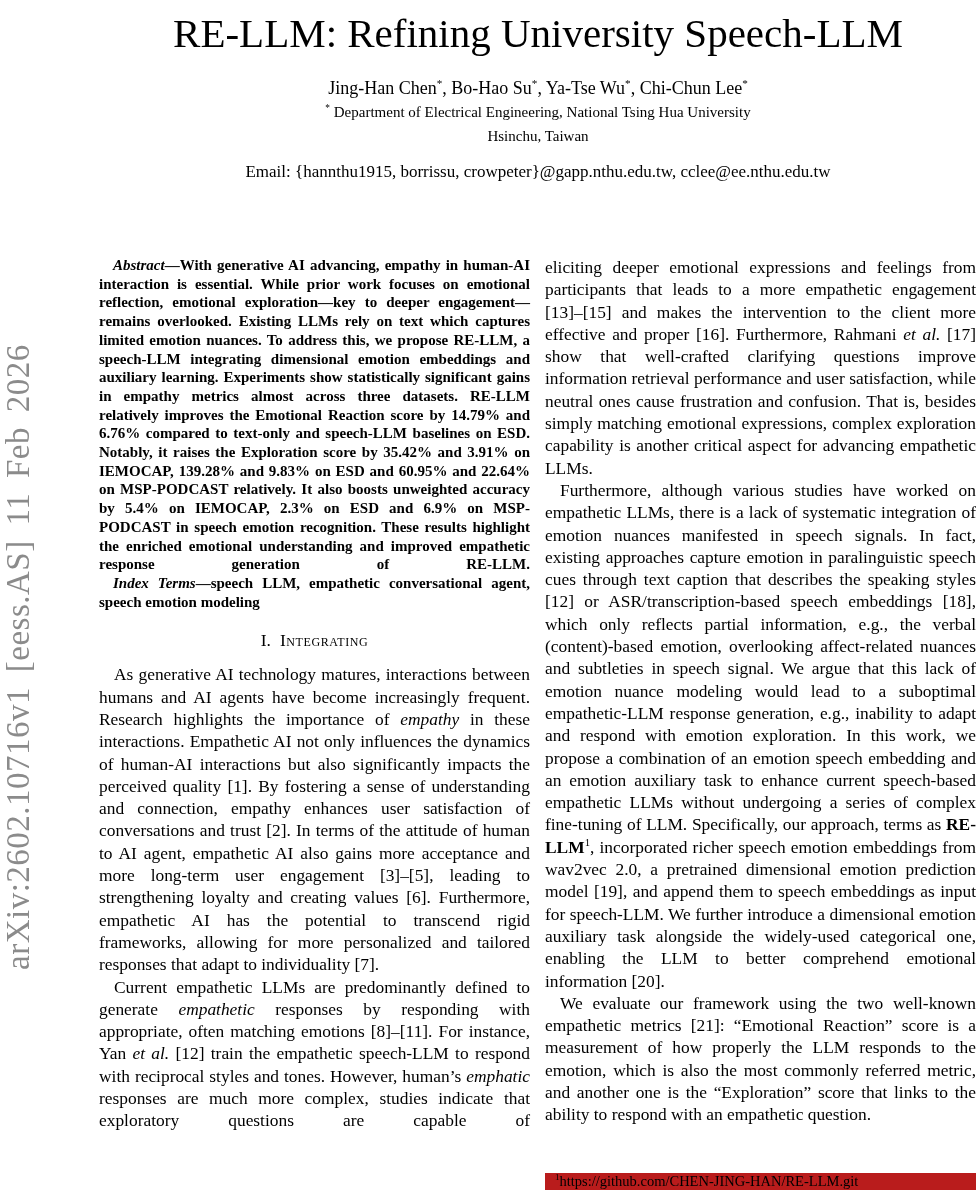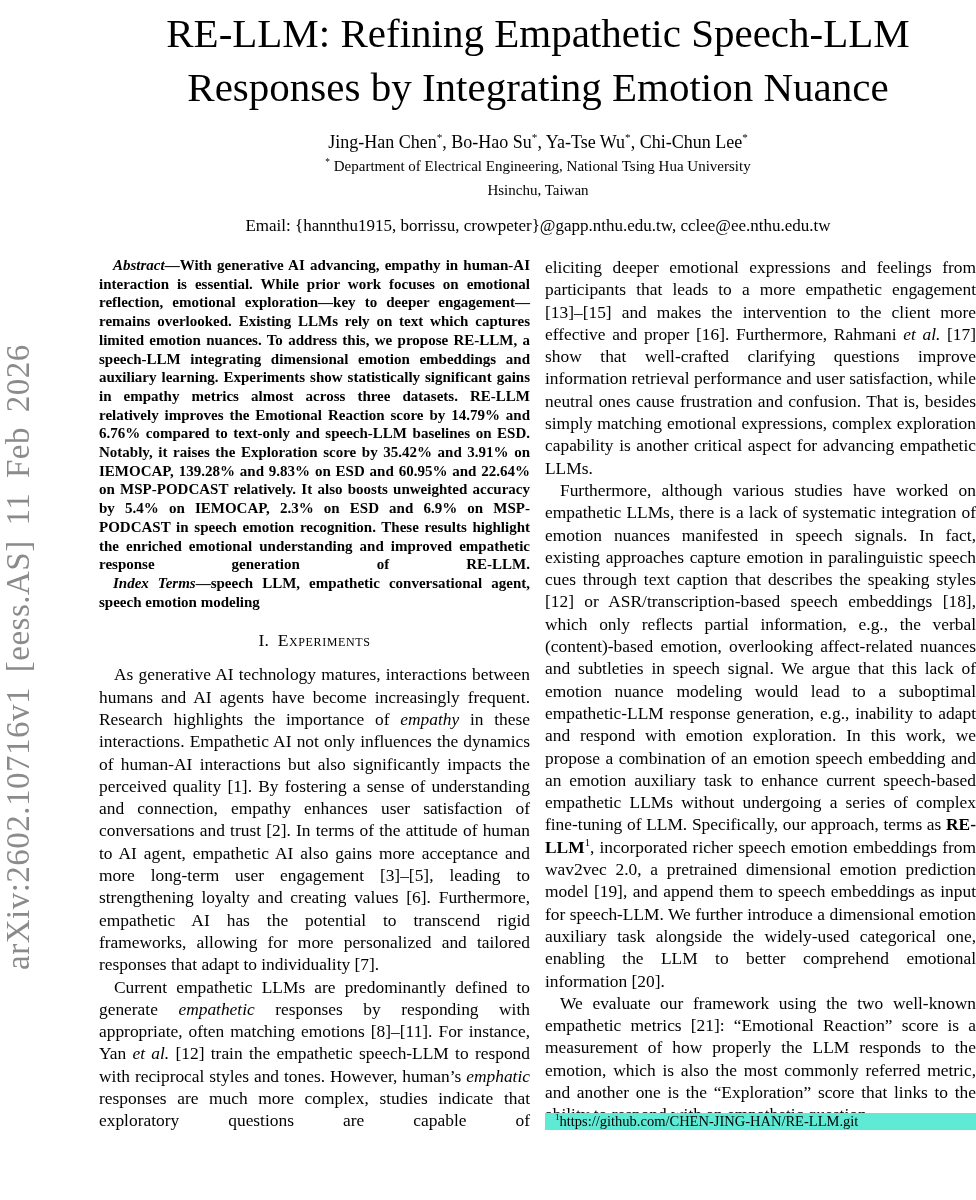--- a/index.html
+++ b/index.html
@@ -58,52 +58,51 @@
   .body-p { margin: 0; font-size: 17.4px; line-height: 22.3px; }
   .indent { text-indent: 15px; }
   .cont { text-align-last: justify; }
   .cont-start { text-indent: 0; }
 
   i { font-style: italic; }
   b { font-weight: 700; }
 
   .footnote {
     position: absolute;
-    left: 545px; top: 1113px; width: 431px;
+    left: 545px; top: 1173px; width: 431px;
     font-size: 14.5px; line-height: 17px;
     text-align: left;
     text-indent: 10px;
-    background: #5eead4;
+    background: #b91c1c;
   }
 </style>
 </head>
 <body>
 
 <div class="page">
 
   <div class="arxiv-stamp">arXiv:2602.10716v1 [eess.AS] 11 Feb 2026</div>
 
   <header class="header">
     <h1 class="title">
-      <span class="title-line">RE-LLM: Refining Empathetic Speech-LLM</span>
-      <span class="title-line">Responses by Integrating Emotion Nuance</span>
+      <span class="title-line">RE-LLM: Refining University Speech-LLM</span>
     </h1>
     <div class="authors">Jing-Han Chen<sup>*</sup>, Bo-Hao Su<sup>*</sup>, Ya-Tse Wu<sup>*</sup>, Chi-Chun Lee<sup>*</sup></div>
     <div class="affiliation"><sup>*</sup> Department of Electrical Engineering, National Tsing Hua University</div>
     <div class="affiliation">Hsinchu, Taiwan</div>
     <div class="email">Email: {hannthu1915, borrissu, crowpeter}@gapp.nthu.edu.tw, cclee@ee.nthu.edu.tw</div>
   </header>
 
   <section class="col col-left">
     <div class="abstract">
       <p class="abs-p cont"><span class="lead">Abstract</span>—With generative AI advancing, empathy in human-AI interaction is essential. While prior work focuses on emotional reflection, emotional exploration—key to deeper engagement—remains overlooked. Existing LLMs rely on text which captures limited emotion nuances. To address this, we propose RE-LLM, a speech-LLM integrating dimensional emotion embeddings and auxiliary learning. Experiments show statistically significant gains in empathy metrics almost across three datasets. RE-LLM relatively improves the Emotional Reaction score by 14.79% and 6.76% compared to text-only and speech-LLM baselines on ESD. Notably, it raises the Exploration score by 35.42% and 3.91% on IEMOCAP, 139.28% and 9.83% on ESD and 60.95% and 22.64% on MSP-PODCAST relatively. It also boosts unweighted accuracy by 5.4% on IEMOCAP, 2.3% on ESD and 6.9% on MSP-PODCAST in speech emotion recognition. These results highlight the enriched emotional understanding and improved empathetic response generation of RE-LLM.</p>
       <p class="abs-p"><span class="lead">Index Terms</span>—speech LLM, empathetic conversational agent, speech emotion modeling</p>
     </div>
     <h2 class="section-heading">
-      <span class="num">I.</span><span class="sc">Experiments</span>
+      <span class="num">I.</span><span class="sc">Integrating</span>
     </h2>
     <p class="body-p indent">As generative AI technology matures, interactions between humans and AI agents have become increasingly frequent. Research highlights the importance of <i>empathy</i> in these interactions. Empathetic AI not only influences the dynamics of human-AI interactions but also significantly impacts the perceived quality [1]. By fostering a sense of understanding and connection, empathy enhances user satisfaction of conversations and trust [2]. In terms of the attitude of human to AI agent, empathetic AI also gains more acceptance and more long-term user engagement [3]–[5], leading to strengthening loyalty and creating values [6]. Furthermore, empathetic AI has the potential to transcend rigid frameworks, allowing for more personalized and tailored responses that adapt to individuality [7].</p>
     <p class="body-p indent cont">Current empathetic LLMs are predominantly defined to generate <i>empathetic</i> responses by responding with appropriate, often matching emotions [8]–[11]. For instance, Yan <i>et al.</i> [12] train the empathetic speech-LLM to respond with reciprocal styles and tones. However, human’s <i>emphatic</i> responses are much more complex, studies indicate that exploratory questions are capable of</p>
   </section>
 
   <section class="col col-right">
     <p class="body-p cont-start">eliciting deeper emotional expressions and feelings from participants that leads to a more empathetic engagement [13]–[15] and makes the intervention to the client more effective and proper [16]. Furthermore, Rahmani <i>et al.</i> [17] show that well-crafted clarifying questions improve information retrieval performance and user satisfaction, while neutral ones cause frustration and confusion. That is, besides simply matching emotional expressions, complex exploration capability is another critical aspect for advancing empathetic LLMs.</p>
     <p class="body-p indent">Furthermore, although various studies have worked on empathetic LLMs, there is a lack of systematic integration of emotion nuances manifested in speech signals. In fact, existing approaches capture emotion in paralinguistic speech cues through text caption that describes the speaking styles [12] or ASR/transcription-based speech embeddings [18], which only reflects partial information, e.g., the verbal (content)-based emotion, overlooking affect-related nuances and subtleties in speech signal. We argue that this lack of emotion nuance modeling would lead to a suboptimal empathetic-LLM response generation, e.g., inability to adapt and respond with emotion exploration. In this work, we propose a combination of an emotion speech embedding and an emotion auxiliary task to enhance current speech-based empathetic LLMs without undergoing a series of complex fine-tuning of LLM. Specifically, our approach, terms as <b>RE-LLM</b><sup>1</sup>, incorporated richer speech emotion embeddings from wav2vec 2.0, a pretrained dimensional emotion prediction model [19], and append them to speech embeddings as input for speech-LLM. We further introduce a dimensional emotion auxiliary task alongside the widely-used categorical one, enabling the LLM to better comprehend emotional information [20].</p>
     <p class="body-p indent">We evaluate our framework using the two well-known empathetic metrics [21]: “Emotional Reaction” score is a measurement of how properly the LLM responds to the emotion, which is also the most commonly referred metric, and another one is the “Exploration” score that links to the ability to respond with an empathetic question.</p>
   </section>

